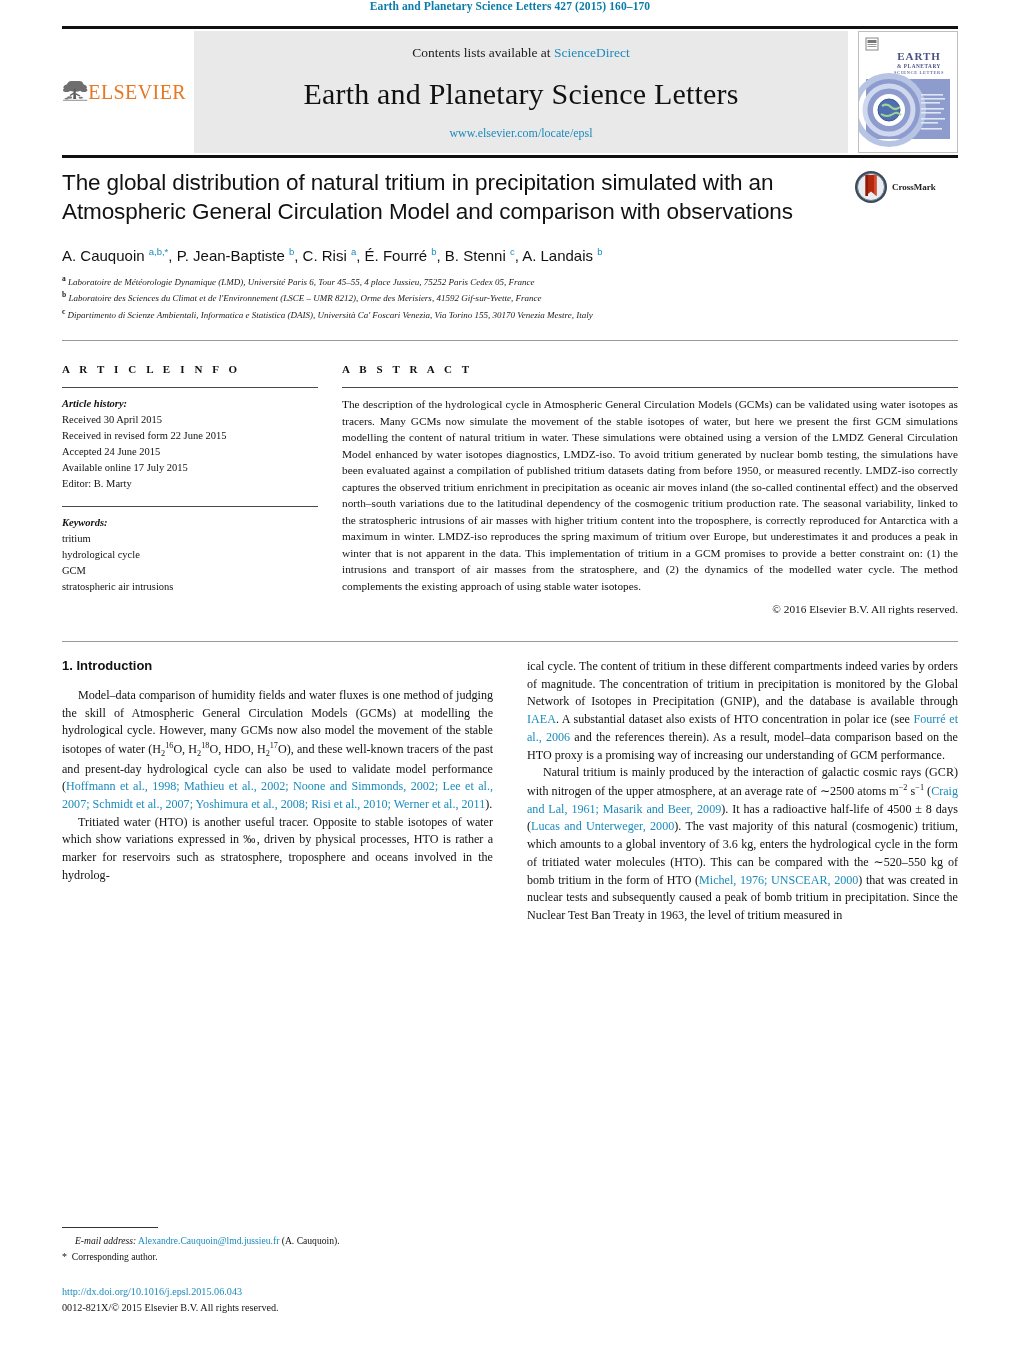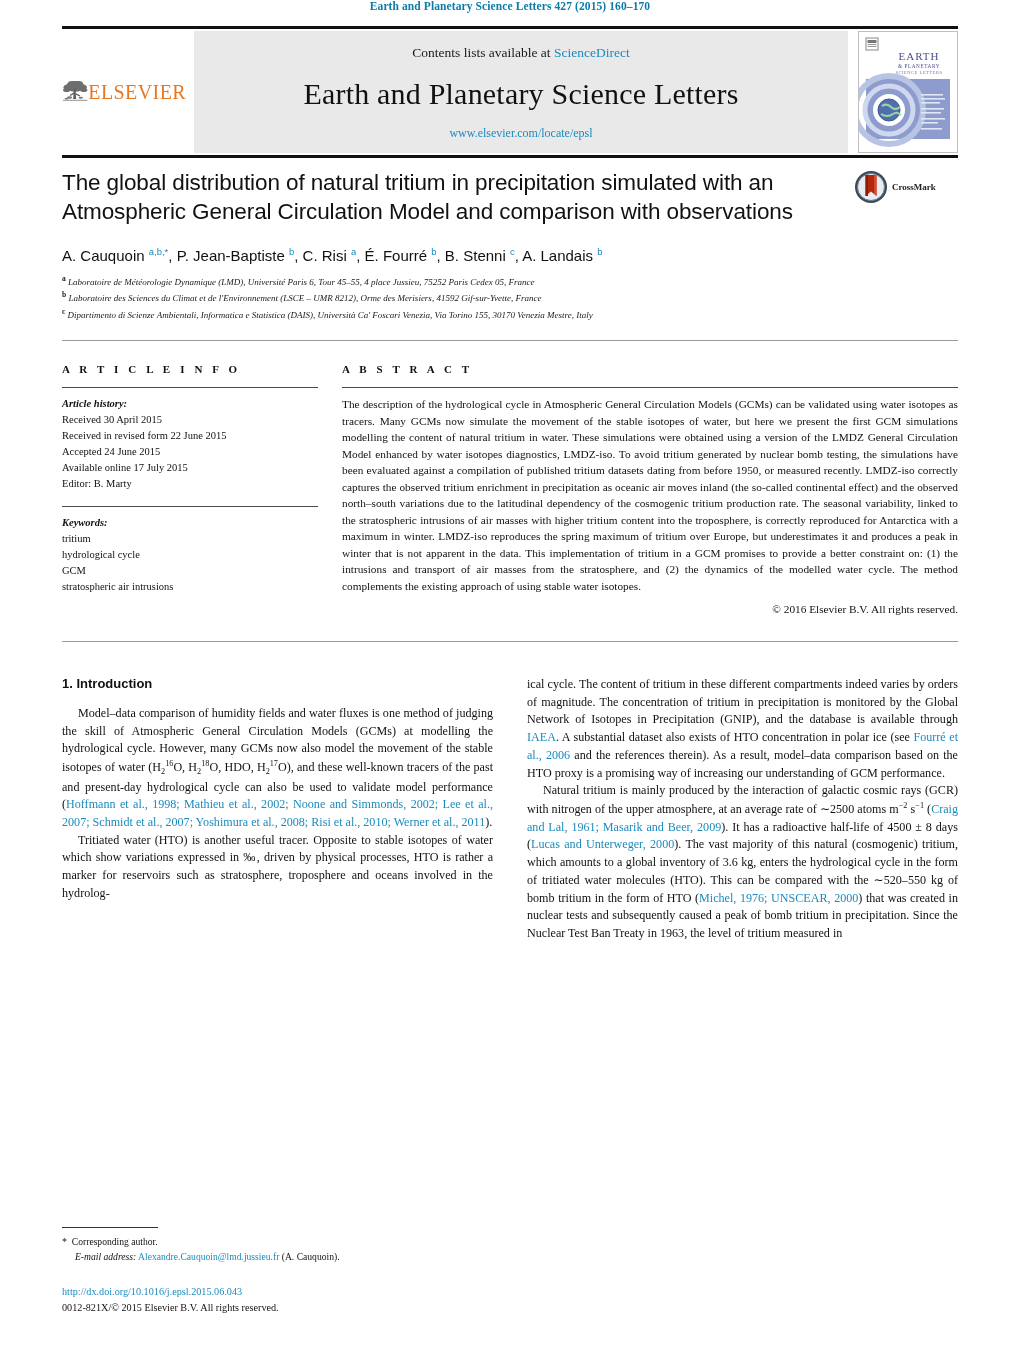--- a/index.html
+++ b/index.html
@@ -92,20 +92,21 @@
     font-size: 12px;
     color: #1b8bbd;
   }
   .cover-thumb {
     width: 98px;
     flex: 0 0 98px;
     border: 1px solid #bfbfbf;
     background: #f0abfc;
     position: relative;
     overflow: hidden;
+    font-weight: bold;
   }
   .masthead-rule-bottom {
     border-top: 3px solid #111;
     margin-top: 2px;
   }
 
   
   .title-block {
     margin-top: 10px;
     display: flex;
@@ -227,21 +228,21 @@
     margin-top: 9px;
     color: #111;
   }
   .rule-after-abstract {
     border-top: 1px solid #9a9a9a;
     margin-top: 26px;
   }
 
   
   .body-cols {
-    margin-top: 34px;
+    margin-top: 16px;
     display: flex;
     column-gap: 34px;
   }
   .bcol {
     flex: 1 1 0;
     min-width: 0;
   }
   h2.sec-head {
     font-family: "Liberation Sans", sans-serif;
     font-size: 13px;
@@ -445,29 +446,29 @@
     </div>
     <div class="bcol">
       <p class="body-p" id="rp0" style="text-indent:0"><span>ical cycle. The content of tritium in these different compartments indeed varies by orders of magnitude. The concentration of tritium in precipitation is monitored by the Global Network of Isotopes in Precipitation (GNIP), and the database is available through </span><span class="ref">IAEA</span><span>. A substantial dataset also exists of HTO concentration in polar ice (see </span><span class="ref">Fourré et al., 2006</span><span> and the references therein). As a result, model–data comparison based on the HTO proxy is a promising way of increasing our understanding of GCM performance.</span></p>
       <p class="body-p" id="rp1"><span>Natural tritium is mainly produced by the interaction of galactic cosmic rays (GCR) with nitrogen of the upper atmosphere, at an average rate of ∼2500 atoms m</span><span><sup class="sm">−2</sup> s<sup class="sm">−1</sup></span><span> (</span><span class="ref">Craig and Lal, 1961; Masarik and Beer, 2009</span><span>). It has a radioactive half-life of 4500 ± 8 days (</span><span class="ref">Lucas and Unterweger, 2000</span><span>). The vast majority of this natural (cosmogenic) tritium, which amounts to a global inventory of 3.6 kg, enters the hydrological cycle in the form of tritiated water molecules (HTO). This can be compared with the ∼520–550 kg of bomb tritium in the form of HTO (</span><span class="ref">Michel, 1976; UNSCEAR, 2000</span><span>) that was created in nuclear tests and subsequently caused a peak of bomb tritium in precipitation. Since the Nuclear Test Ban Treaty in 1963, the level of tritium measured in</span></p>
     </div>
   </div>
 
   <div class="footnote-wrap">
     <div class="footnote-rule"></div>
     <div class="footnote">
-      <div>
-        <span class="star">*</span>
-        &nbsp;<span>Corresponding author.</span>
-      </div>
       <div style="padding-left:13px">
         <span class="em">E-mail address:</span>
         <span class="ref">Alexandre.Cauquoin@lmd.jussieu.fr</span>
         <span>(A. Cauquoin).</span>
       </div>
+      <div>
+        <span class="star">*</span>
+        &nbsp;<span>Corresponding author.</span>
+      </div>
     </div>
   </div>
 
   <div class="doi-block">
     <div class="doi-link">http://dx.doi.org/10.1016/j.epsl.2015.06.043</div>
     <div class="issn">0012-821X/© 2015 Elsevier B.V. All rights reserved.</div>
   </div>
 
 </div>
 

